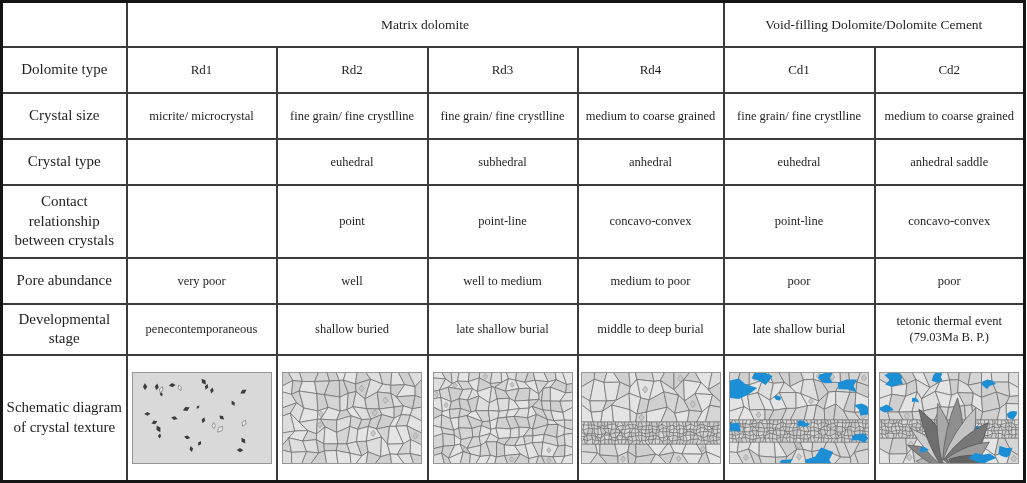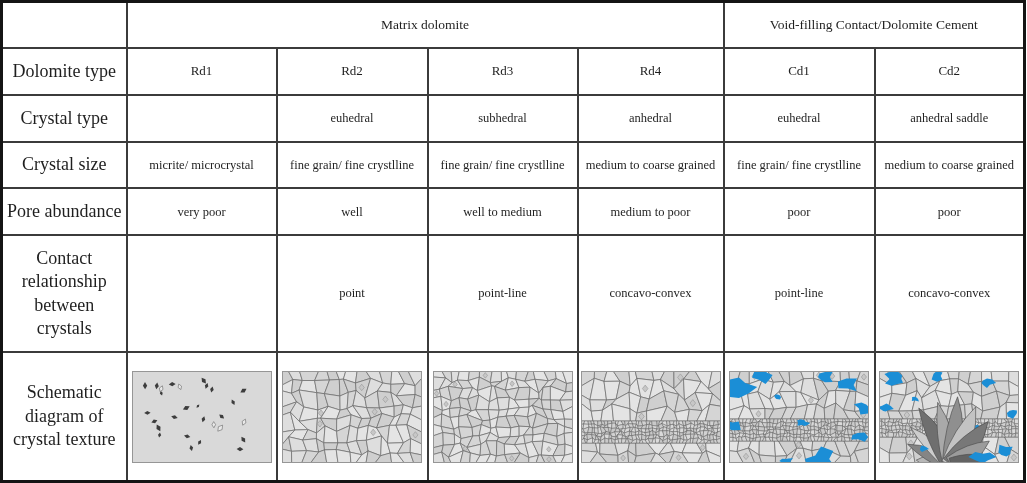--- a/index.html
+++ b/index.html
@@ -14,21 +14,21 @@
     border:3px solid #141414;
   }
   td{
     border:2px solid #3b3b3b;
     text-align:center;vertical-align:middle;
     padding:1px 2px;
     font-size:12.5px;line-height:1.3;
     white-space:pre-line;
     overflow:hidden;
   }
-  td.label-cell{font-size:18px;}
+  td.label-cell{font-size:15px;}
   td.col-head{font-size:13px;text-align:center;}
   td.group-head{font-size:13.5px;}
   tr.r-group{height:39px;}
   tr.r-std{height:39px;}
   tr.r-diag{height:108px;font-family:Liberation Serif, serif;}
   td.diag-cell{padding:0;vertical-align:middle;}
   .dwrap{width:140px;height:92px;margin:0 auto;position:relative;}
   .dwrap svg{display:block;}
 </style>
 </head>
@@ -42,75 +42,85 @@
       <col style="width:150px">
     <col style="width:146px">
       <col style="width:151px">
       <col style="width:150px">
   </colgroup>
 
   <tbody>
       <tr class="r-group">
     <td class="label-cell"></td>
     <td class="group-head" colspan="4">Matrix dolomite</td>
-    <td class="group-head" colspan="2">Void-filling Contact/Dolomite Cement</td>
+    <td class="group-head" colspan="2">Void-filling Dolomite/Dolomite Cement</td>
   </tr>
 
   <tr class="r-std">
     <td class="label-cell">Dolomite type</td>
     <td class="col-head">Rd1</td>
     <td class="col-head">Rd2</td>
     <td class="col-head">Rd3</td>
     <td class="col-head">Rd4</td>
     <td class="col-head">Cd1</td>
     <td class="col-head">Cd2</td>
   </tr>
 
   <tr class="r-std">
+    <td class="label-cell">Crystal size</td>
+    <td>micrite/ microcrystal</td>
+    <td>fine grain/ fine crystlline</td>
+    <td>fine grain/ fine crystlline</td>
+    <td>medium to coarse grained</td>
+    <td>fine grain/ fine crystlline</td>
+    <td>medium to coarse grained</td>
+  </tr>
+
+  <tr class="r-std">
     <td class="label-cell">Crystal type</td>
     <td></td>
     <td>euhedral</td>
     <td>subhedral</td>
     <td>anhedral</td>
     <td>euhedral</td>
     <td>anhedral saddle</td>
   </tr>
 
+
   <tr class="r-std">
-    <td class="label-cell">Crystal size</td>
-    <td>micrite/ microcrystal</td>
-    <td>fine grain/ fine crystlline</td>
-    <td>fine grain/ fine crystlline</td>
-    <td>medium to coarse grained</td>
-    <td>fine grain/ fine crystlline</td>
-    <td>medium to coarse grained</td>
+    <td class="label-cell">Contact relationship between crystals</td>
+    <td></td>
+    <td>point</td>
+    <td>point-line</td>
+    <td>concavo-convex</td>
+    <td>point-line</td>
+    <td>concavo-convex</td>
   </tr>
-
 
   <tr class="r-std">
     <td class="label-cell">Pore abundance</td>
     <td>very poor</td>
     <td>well</td>
     <td>well to medium</td>
     <td>medium to poor</td>
     <td>poor</td>
     <td>poor</td>
   </tr>
 
+
   <tr class="r-std">
-    <td class="label-cell">Contact relationship between crystals</td>
-    <td></td>
-    <td>point</td>
-    <td>point-line</td>
-    <td>concavo-convex</td>
-    <td>point-line</td>
-    <td>concavo-convex</td>
+    <td class="label-cell">Developmental stage</td>
+    <td>penecontemporaneous</td>
+    <td>shallow buried</td>
+    <td>late shallow burial</td>
+    <td>middle to deep burial</td>
+    <td>late shallow burial</td>
+    <td>tetonic thermal event
+(79.03Ma B. P.)</td>
   </tr>
-
-
 
   <tr class="r-diag">
     <td class="label-cell">Schematic diagram of crystal texture</td>
     <td class="diag-cell"><div class="dwrap"><svg width="140" height="92" viewBox="0 0 140 92">
               <defs>
                 <clipPath id="cl-rd1">
                   <rect x="1" y="1" width="138" height="90"></rect>
                 </clipPath>
               </defs>
               <g clip-path="url(#cl-rd1)">

